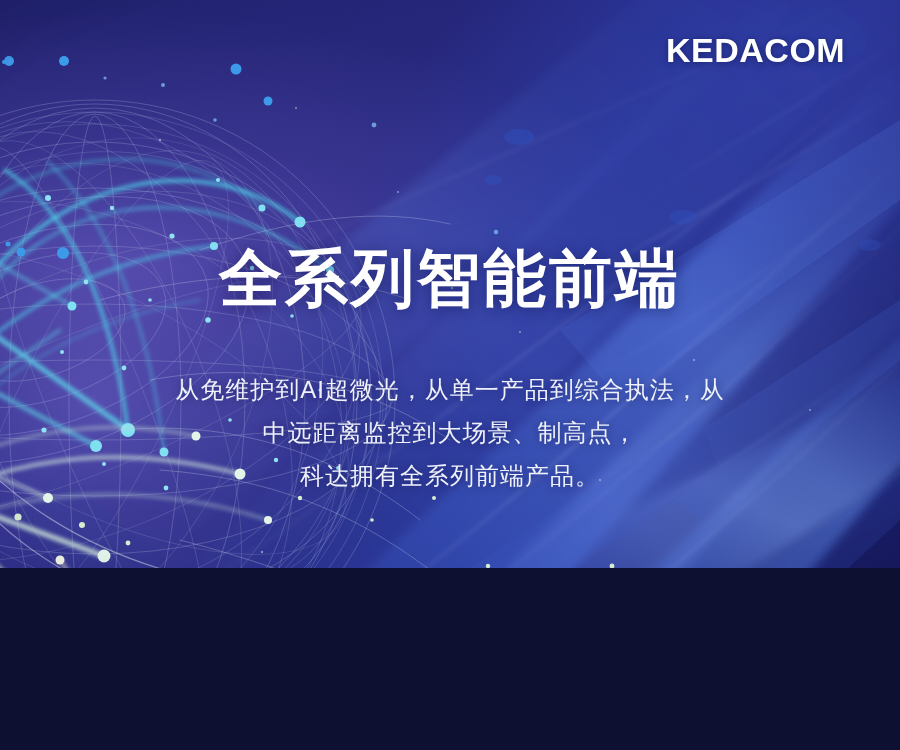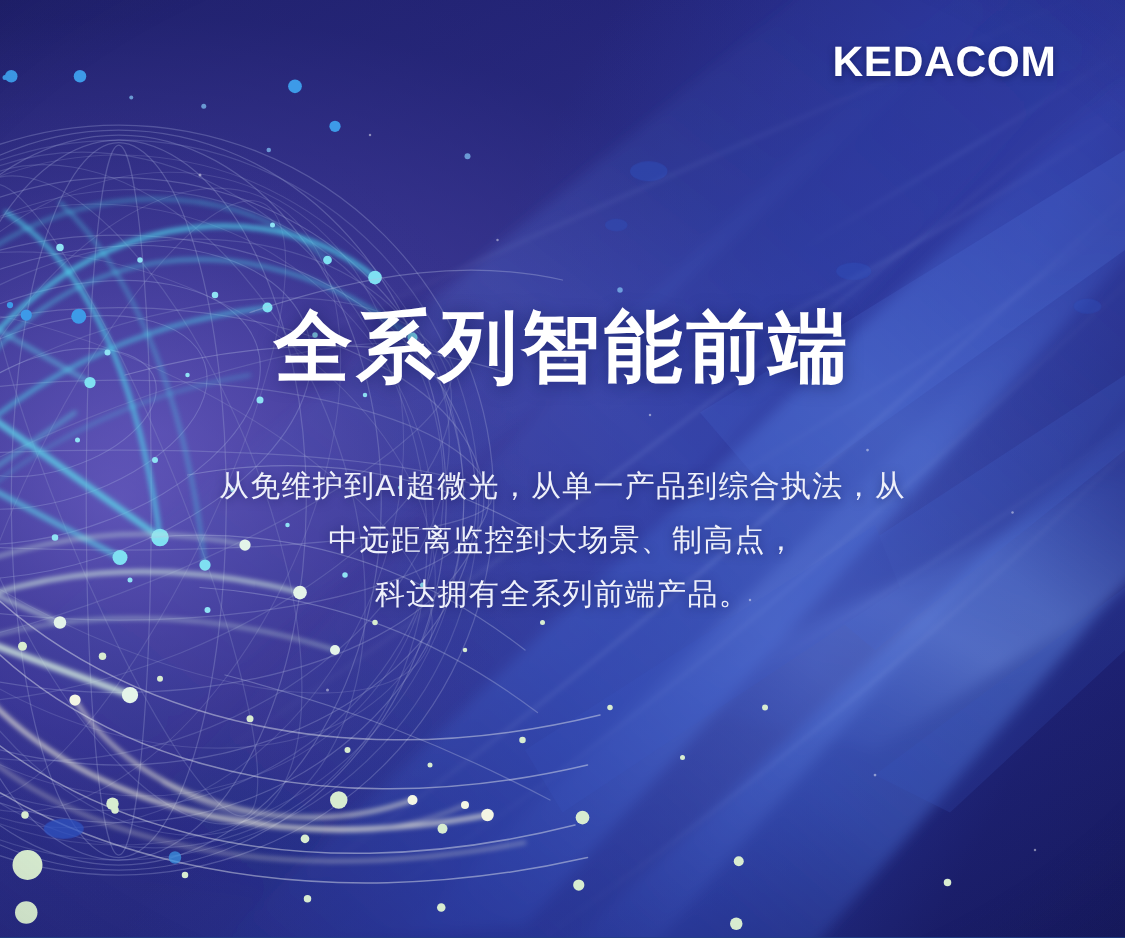--- a/index.html
+++ b/index.html
@@ -4,21 +4,21 @@
 <title>KEDACOM Banner</title>
 <style>
   html, body {
     margin: 0;
     padding: 0;
     background: #0d1030;
   }
   #banner {
     position: relative;
     width: 900px;
-    height: 750px;
+    height: 568px;
     overflow: hidden;
     font-family: "Liberation Sans", "DejaVu Sans", sans-serif;
     background: #3b82f6;
     user-select: none;
   }
 
   
   .bg-layer {
     position: absolute;
     inset: 0;

